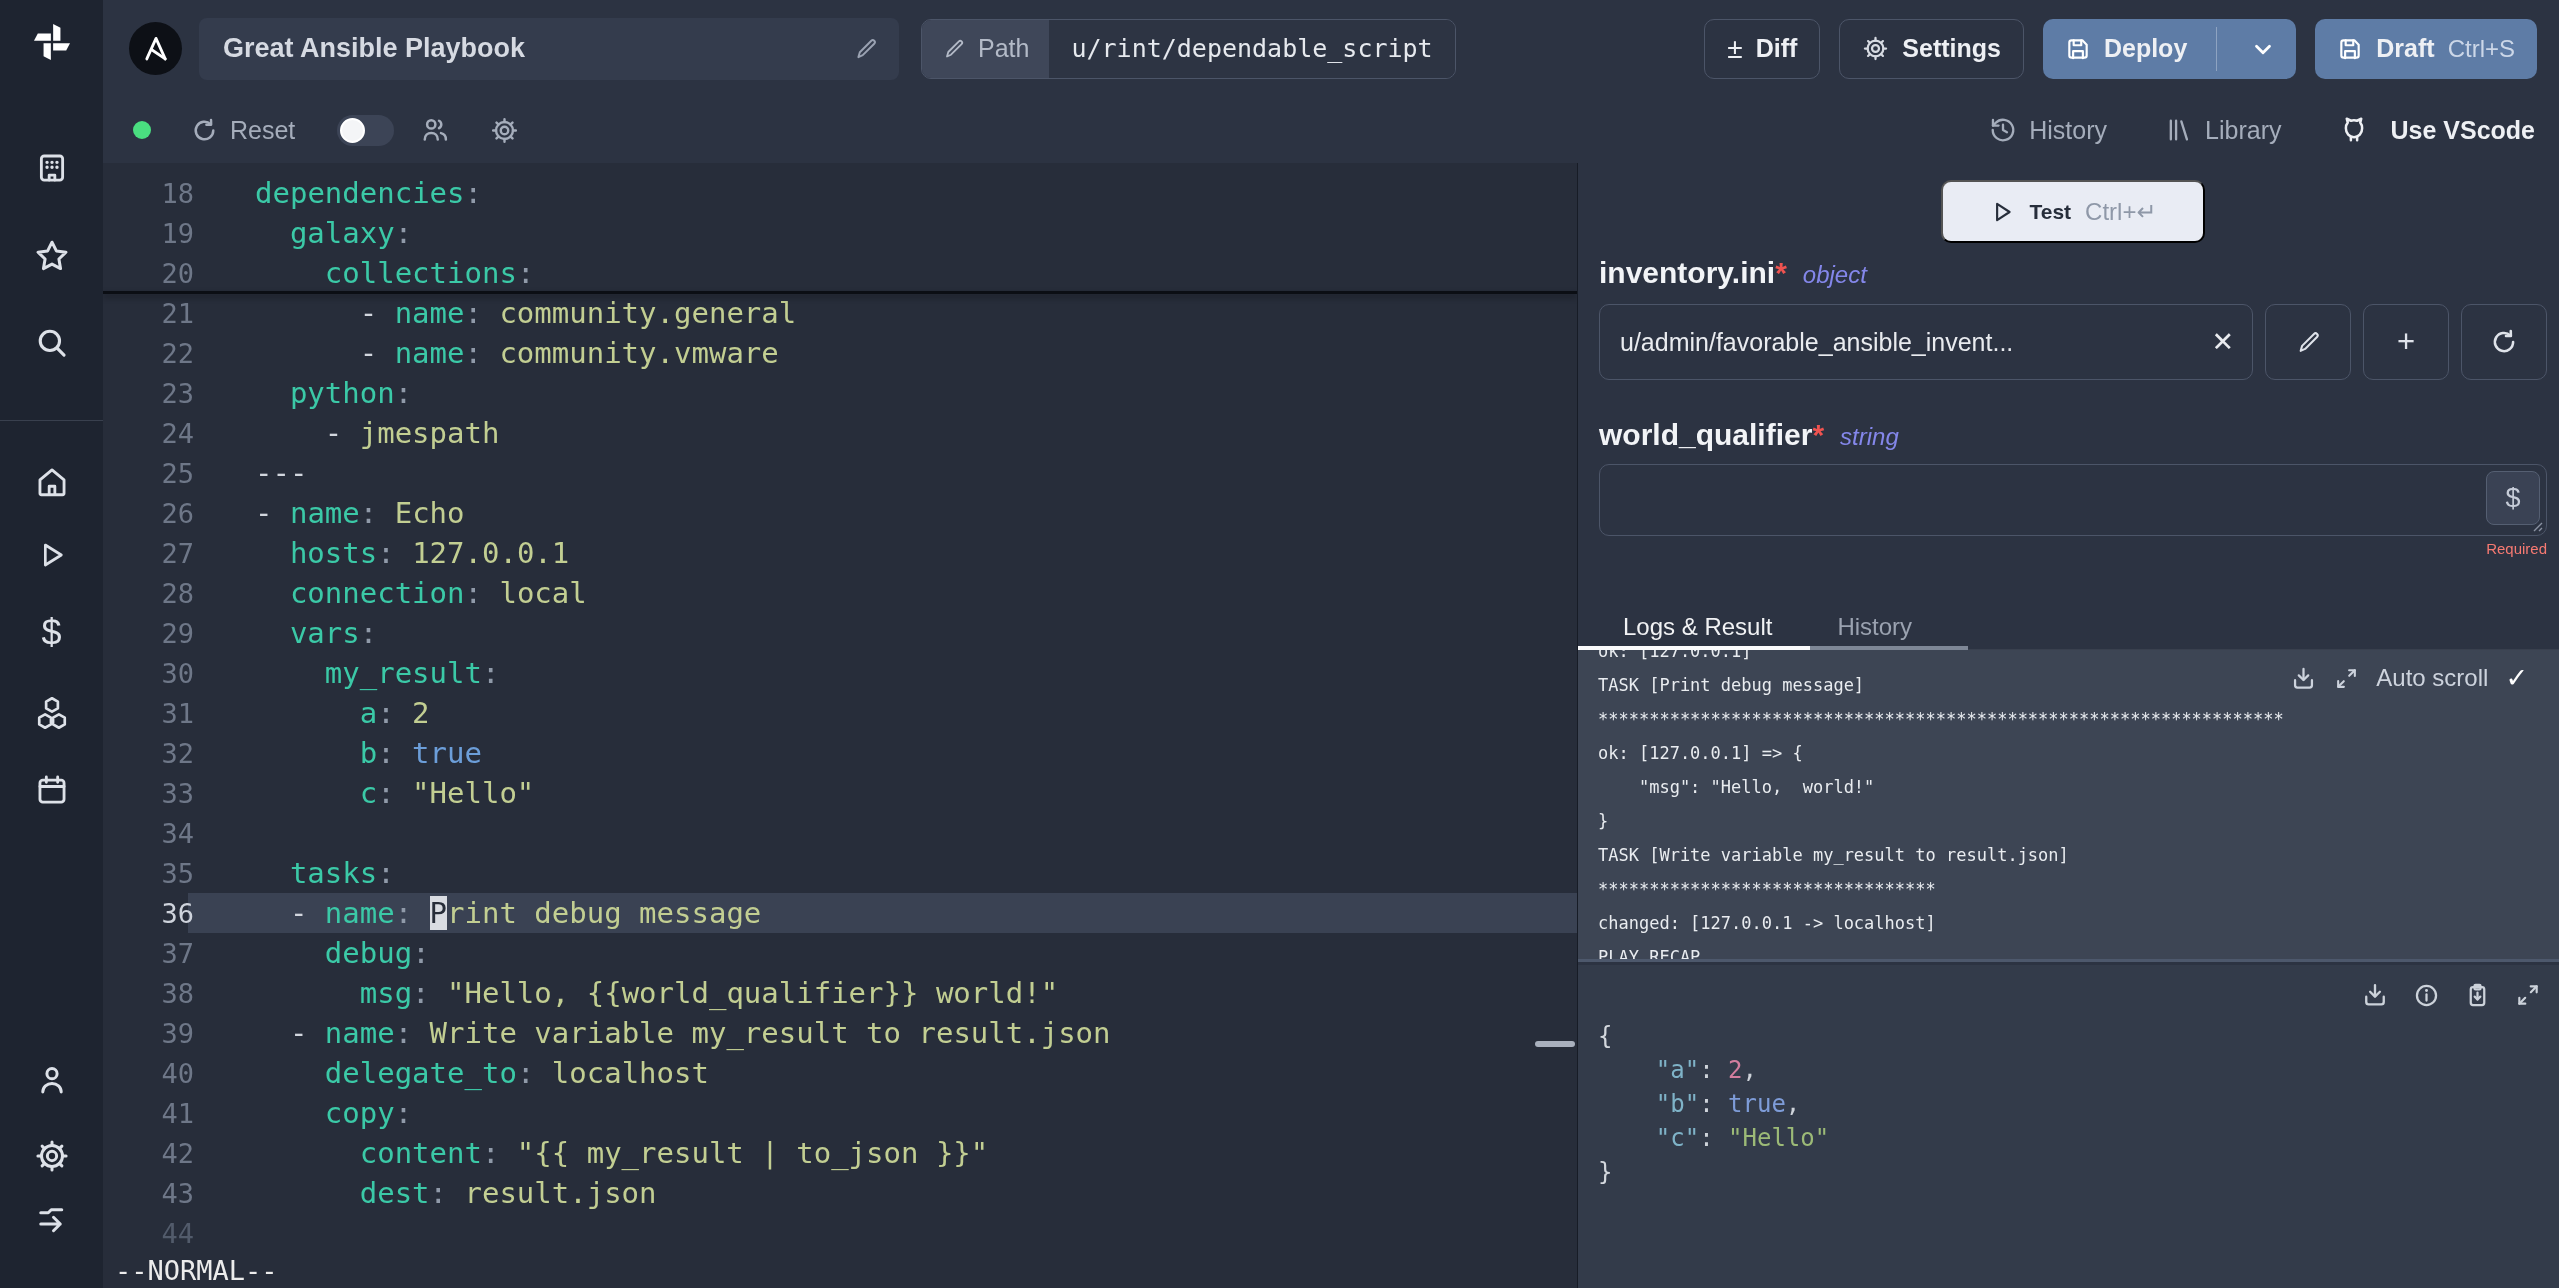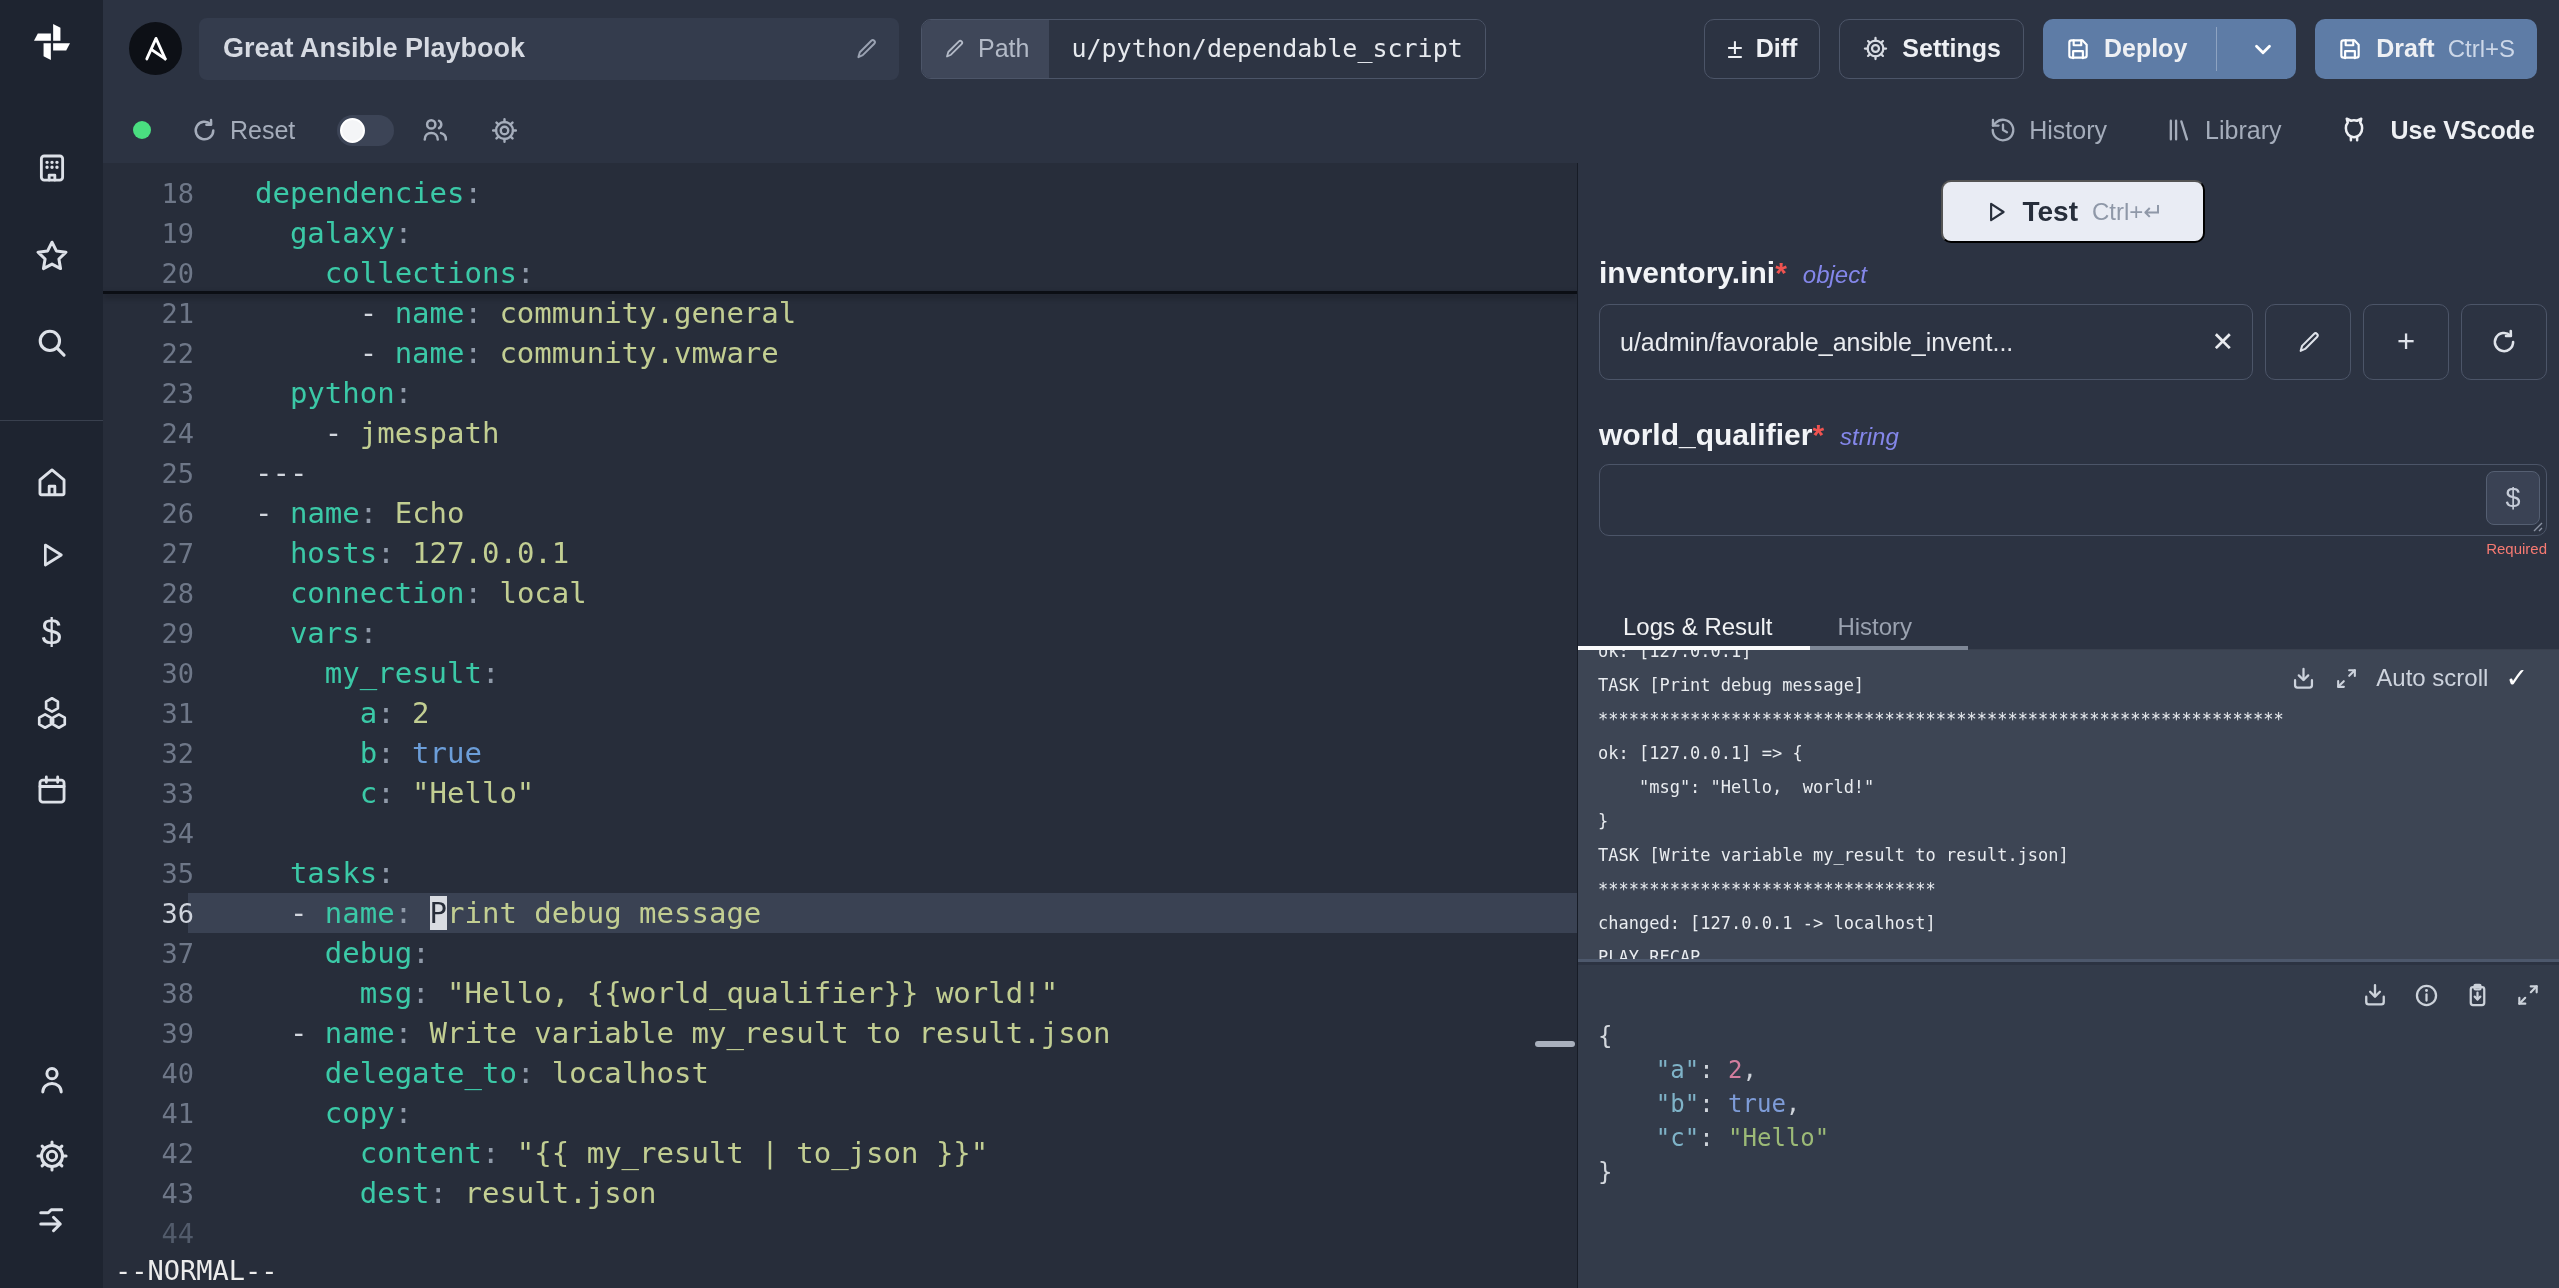--- a/index.html
+++ b/index.html
@@ -66,21 +66,21 @@
   .vim-status { position:absolute; left:12px; bottom:2px; font-family:"DejaVu Sans Mono", monospace;
                 font-size:27px; color:#ececec; z-index:3; }
   .resize-dash { position:absolute; right:2px; top:878px; width:40px; height:6px; border-radius:3px; background:#a9b0bd; cursor:row-resize; }
 
   
   .rpanel { position:absolute; left:1577px; top:163px; right:0; bottom:0; background:#2c3342;
             border-left:1px solid #171c26; }
   .rp-flow { padding:0 12px 0 21px; }
   .test-btn { margin:17px auto 0; width:264px; height:63px; background:#e9ecf4; border-radius:10px;
               display:flex; align-items:center; justify-content:center; gap:14px; cursor:pointer; color:#272e3b; }
-  .test-btn .lbl { font-size:28px; font-weight:700; }
+  .test-btn .lbl { font-size:21px; font-weight:700; }
   .test-btn .sc  { font-size:24px; color:#8f98a8; font-weight:400; }
   .fld-label { display:flex; align-items:baseline; margin-top:13px; }
   .fld-label .nm { font-size:30px; font-weight:700; color:#f2f4f7; }
   .fld-label .req { font-size:30px; font-weight:700; color:#ef5350; }
   .fld-label .ty { font-size:24px; font-style:italic; color:#8487ea; margin-left:16px; }
   .inv-row { display:flex; gap:12px; margin-top:14px; height:76px; }
   .inv-input { flex:1; border:1px solid #4c5568; border-radius:10px; display:flex; align-items:center;
                padding:0 18px 0 20px; font-size:25px; color:#e9ebef; cursor:text; }
   .inv-input .val { flex:1; white-space:nowrap; overflow:hidden; }
   .xglyph { font-size:27px; color:#e9ebef; cursor:pointer; }
@@ -242,21 +242,21 @@
     <div class="pathgrp">
       <div class="seg1">
         <span>
           <svg width="24" height="24" viewBox="0 0 24 24" fill="none" stroke="currentColor" stroke-width="1.8" stroke-linejoin="round">
             <path d="M5 19.5 6.3 15 16.9 4.4a1.9 1.9 0 0 1 2.7 2.7L9 17.7 5 19.5Z"></path>
           </svg>
         </span>
         <span>Path</span>
       </div>
       <div class="seg2">
-        <span>u/python/dependable_script</span>
+        <span>u/rint/dependable_script</span>
       </div>
     </div>
 
     <div style="margin-left:auto; display:flex; align-items:center; gap:19px;">
       <button class="tb-btn">
         <span class="pm">±</span>
         <span>Diff</span>
       </button>
       <button class="tb-btn">
         <span>

